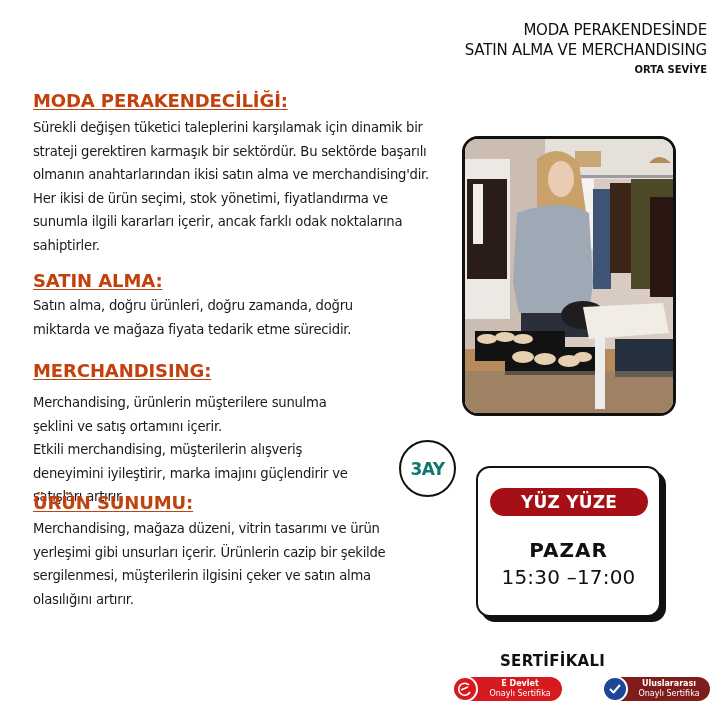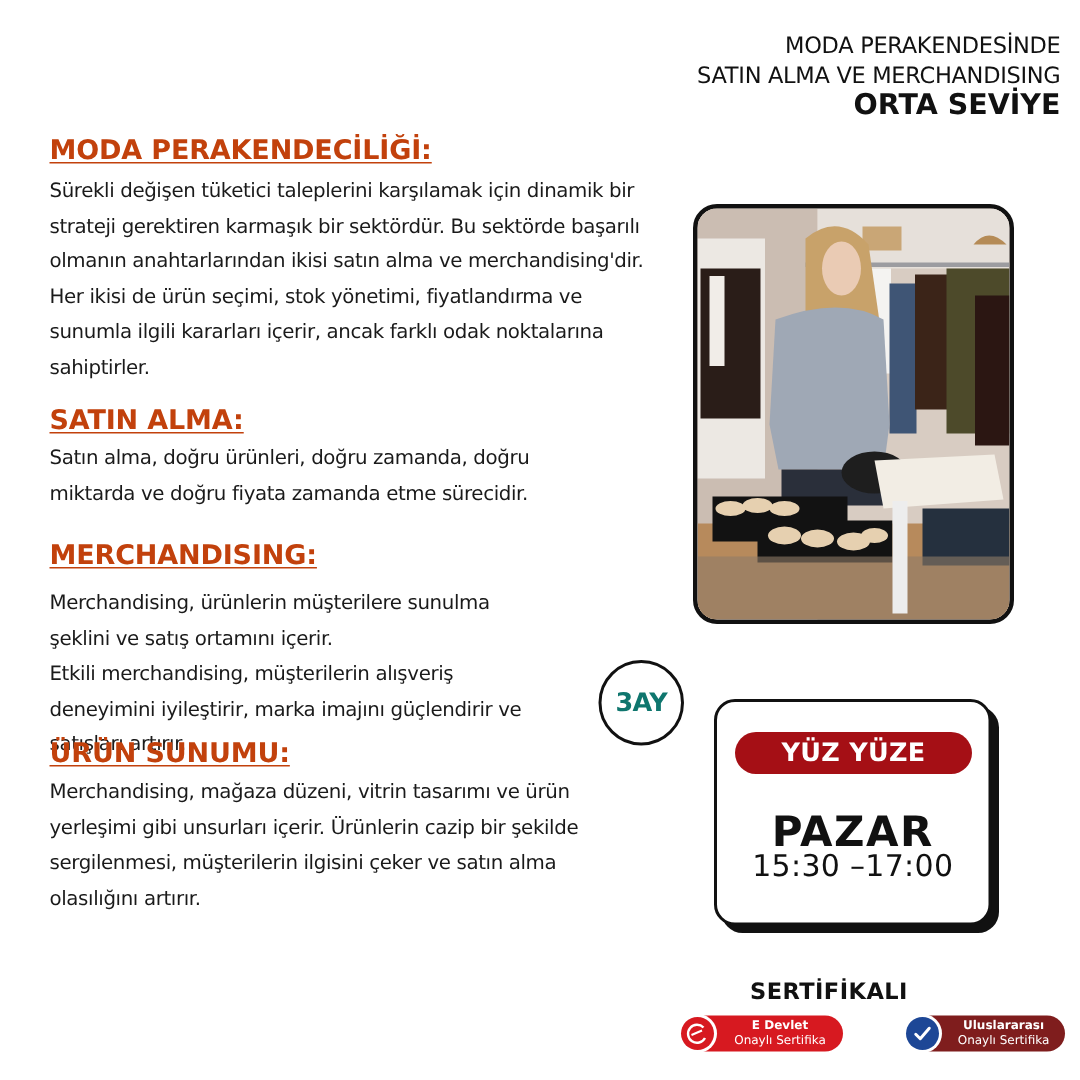--- a/index.html
+++ b/index.html
@@ -1,40 +1,40 @@
 <!DOCTYPE html>
 <html><head>
   <meta charset="utf-8">
   <style>
     * { box-sizing: border-box; margin: 0; padding: 0; }
     html, body { width: 720px; height: 720px; background: #ffffff; overflow: hidden; }
     body { position: relative; font-family: "DejaVu Sans", sans-serif; color: #1a1a1a; }
 
     .top-title { position: absolute; right: 13px; top: 20px; text-align: right; line-height: 20px; }
     .top-title .t1, .top-title .t2 { font-size: 15px; font-weight: 400; color: #111; letter-spacing: -0.2px; }
-    .top-title .t3 { font-size: 19px; font-weight: 700; color: #111; }
+    .top-title .t3 { font-size: 10px; font-weight: 700; color: #111; }
 
     .section { position: absolute; left: 33px; width: 420px; }
     .section h2 { font-size: 18px; font-weight: 700; text-decoration: underline; text-underline-offset: 2px; color: #c2410c; letter-spacing: -0.1px; }
     .section p { font-size: 13.2px; line-height: 23.5px; color: #1a1a1a; letter-spacing: -0.25px; }
 
     #s1 { top: 90px; } #s1 p { margin-top: 5px; }
     #s2 { top: 270px; } #s2 p { margin-top: 3px; }
     #s3 { top: 360px; } #s3 p { margin-top: 10px; }
     #s4 { top: 492px; } #s4 p { margin-top: 4px; }
 
     .photo-frame { position: absolute; left: 462px; top: 136px; width: 214px; height: 280px; border: 3px solid #111; border-radius: 16px; overflow: hidden; background: #d9cfc6; }
     .photo-frame svg { width: 100%; height: 100%; display: block; }
 
     .duration-badge { position: absolute; left: 399px; top: 440px; width: 57px; height: 57px; border: 2.5px solid #111; border-radius: 50%; display: flex; align-items: center; justify-content: center; font-size: 17px; font-weight: 700; color: #0f766e; letter-spacing: -0.5px; background: #fff; }
 
     .card-shadow { position: absolute; left: 481px; top: 471px; width: 185px; height: 151px; background: #111; border-radius: 14px; }
     .schedule-card { position: absolute; left: 476px; top: 466px; width: 185px; height: 151px; background: #fff; border: 2.5px solid #111; border-radius: 14px; }
     .mode-pill { position: absolute; left: 12px; top: 20px; width: 158px; height: 28px; background: #a50f15; border-radius: 14px; color: #fff; font-size: 17px; font-weight: 700; display: flex; align-items: center; justify-content: center; letter-spacing: 0.2px; }
-    .day { position: absolute; left: 0; right: 0; top: 70px; text-align: center; font-size: 28px; font-weight: 700; letter-spacing: 1px; color: #111; }
+    .day { position: absolute; left: 0; right: 0; top: 70px; text-align: center; font-size: 20px; font-weight: 700; letter-spacing: 1px; color: #111; }
     .time { position: absolute; left: 0; right: 0; top: 97px; text-align: center; font-size: 20px; font-weight: 400; color: #111; letter-spacing: 0.2px; }
 
     .cert-title { position: absolute; left: 500px; top: 652px; width: 134px; text-align: left; font-size: 15px; font-weight: 700; color: #111; letter-spacing: 0.3px; }
     .cert-badge { position: absolute; top: 677px; height: 24px; border-radius: 12px; display: flex; align-items: center; }
     .cert-badge .icon-circle { width: 26px; height: 26px; border-radius: 50%; background: #fff; display: flex; align-items: center; justify-content: center; margin-left: -4px; }
     .cert-badge .icon-inner { width: 22px; height: 22px; border-radius: 50%; display: flex; align-items: center; justify-content: center; }
     .cert-badge .lbl { flex: 1; text-align: center; color: #fff; line-height: 10px; }
     .cert-badge .lbl .a { font-size: 8px; font-weight: 700; display: block; }
     .cert-badge .lbl .b { font-size: 8px; font-weight: 400; display: block; }
     #cert-edevlet { left: 456px; width: 106px; background: #d71920; }
@@ -60,21 +60,21 @@
     <span>Her ikisi de ürün seçimi, stok yönetimi,  fiyatlandırma ve</span><br>
     <span>sunumla ilgili kararları içerir, ancak farklı odak noktalarına</span><br>
     <span>sahiptirler.</span>
   </p>
 </div>
 
 <div class="section" id="s2">
   <h2>SATIN ALMA:</h2>
   <p>
     <span>Satın alma, doğru ürünleri, doğru zamanda, doğru</span><br>
-    <span>miktarda ve doğru fiyata zamanda etme sürecidir.</span>
+    <span>miktarda ve mağaza fiyata tedarik etme sürecidir.</span>
   </p>
 </div>
 
 <div class="section" id="s3">
   <h2>MERCHANDISING:</h2>
   <p>
     <span>Merchandising, ürünlerin müşterilere sunulma</span><br>
     <span>şeklini ve satış ortamını içerir.</span><br>
     <span>Etkili merchandising, müşterilerin alışveriş</span><br>
     <span>deneyimini iyileştirir, marka imajını güçlendirir ve</span><br>

